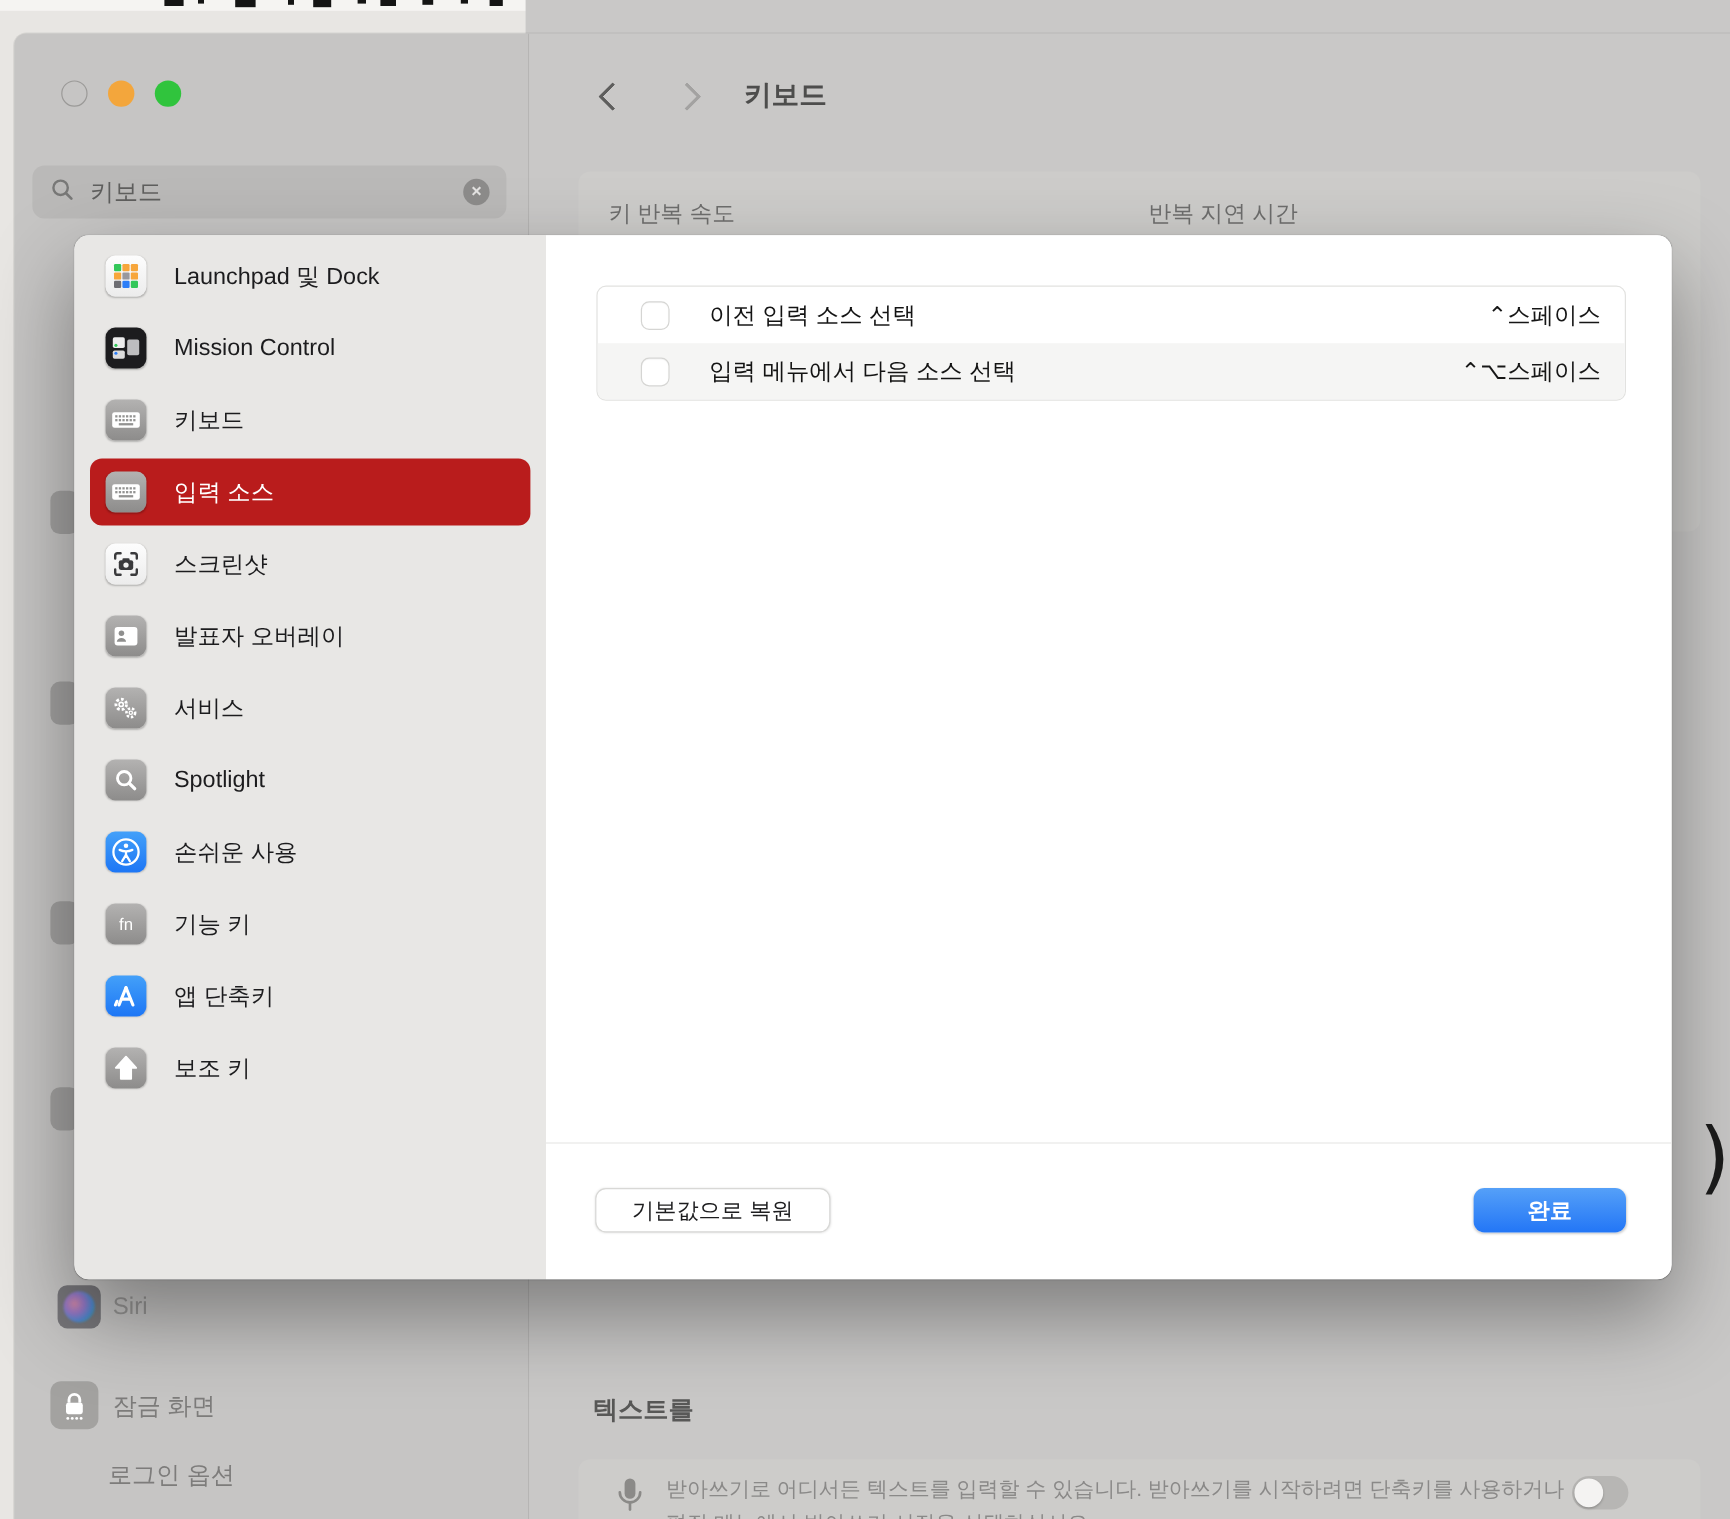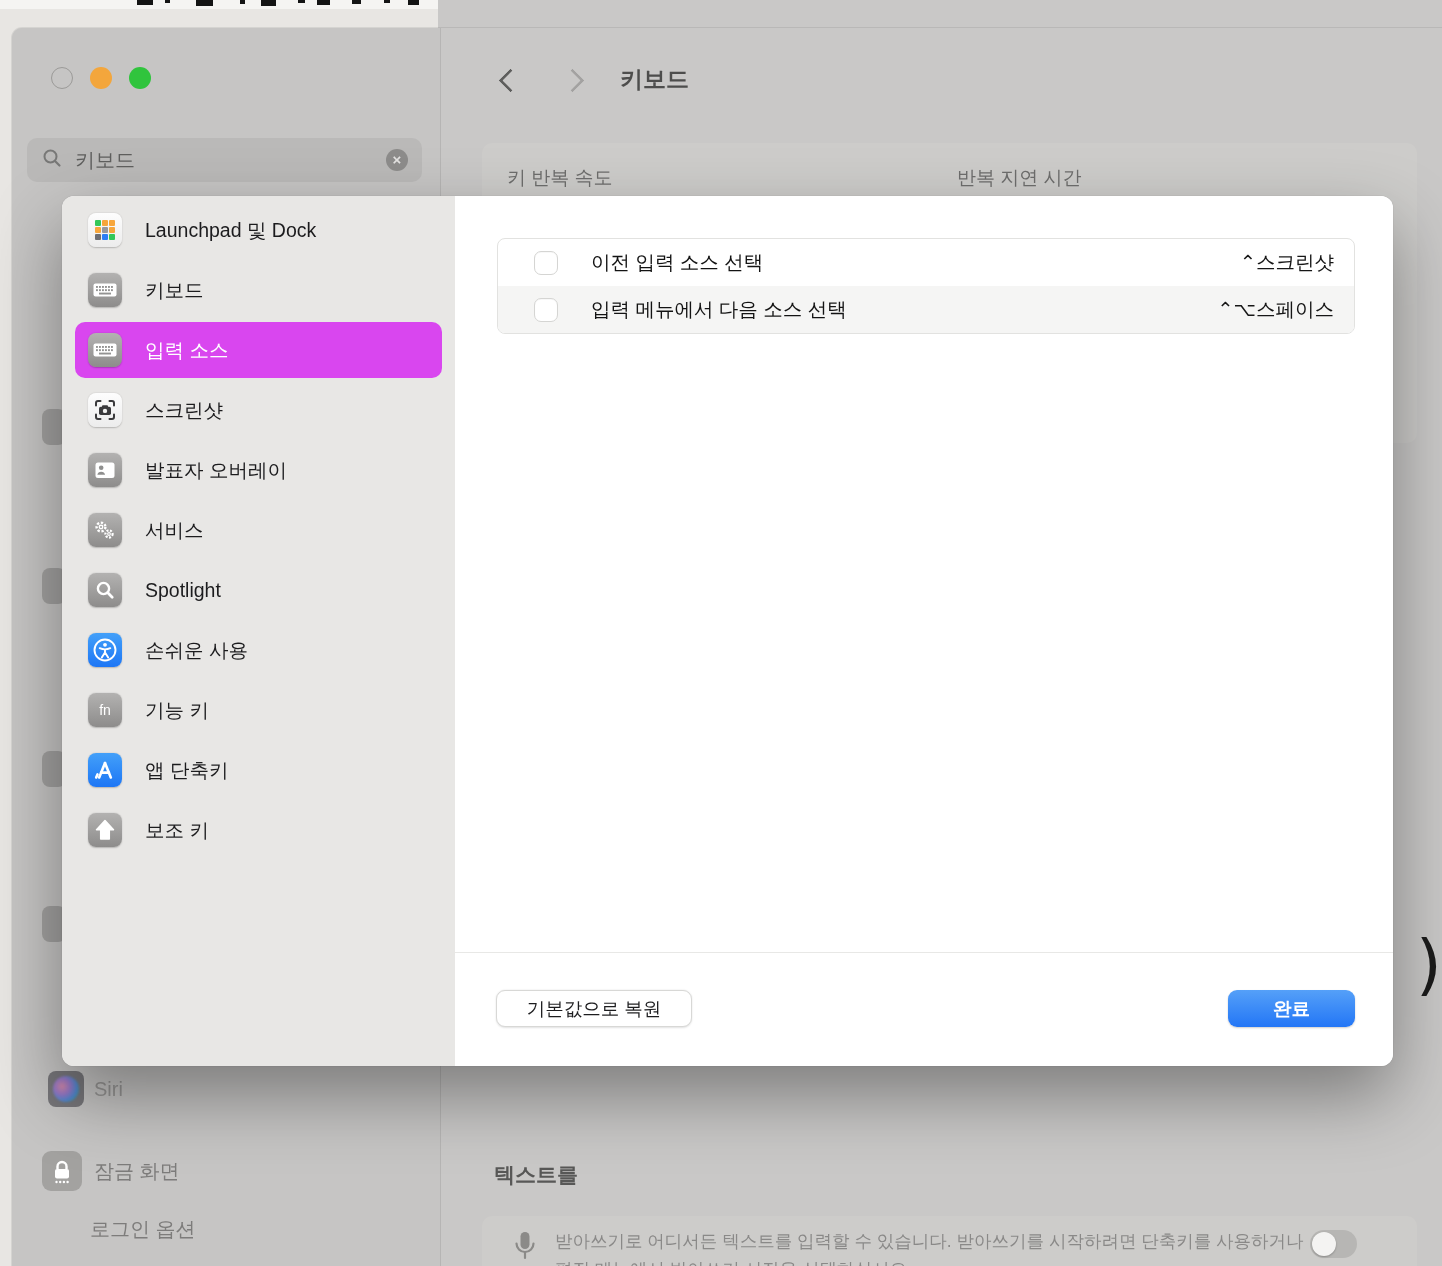--- a/index.html
+++ b/index.html
@@ -58,21 +58,21 @@
   .toggle .tknob{position:absolute;left:2px;top:2px;width:24px;height:24px;border-radius:50%;background:#f4f3f2;box-shadow:0 1px 2px rgba(0,0,0,0.25);}
 
   .stray-paren{position:absolute;left:1404px;top:898px;font-size:66px;font-weight:400;color:#1b1b1b;font-family:"DejaVu Sans",sans-serif;}
 
   
   .dialog{position:absolute;left:62px;top:196px;width:1331px;height:870px;border-radius:12px;background:#fff;z-index:10;
     box-shadow:0 30px 70px rgba(0,0,0,0.38),0 0 1px rgba(0,0,0,0.3);}
   .dlg-sidebar{position:absolute;left:0;top:0;bottom:0;width:393px;background:#e8e7e5;border-radius:12px 0 0 12px;box-sizing:border-box;padding-top:6px;}
   .side-item{height:56px;margin:0 13px 4px 13px;border-radius:10px;display:flex;align-items:center;padding:0 13px;box-sizing:border-box;}
   .side-item .lbl{margin-left:23px;font-size:19.5px;color:#1c1c1e;white-space:nowrap;}
-  .side-item.selected{background:#d946ef;}
+  .side-item.selected{background:#b91c1c;}
   .side-item.selected .lbl{color:#fff;font-weight:500;}
 
   .icn{width:34px;height:34px;border-radius:8px;flex:0 0 34px;position:relative;box-shadow:0 0.5px 1.5px rgba(0,0,0,0.22);}
   .icn svg{position:absolute;left:0;top:0;width:34px;height:34px;}
   .icn-white{background:linear-gradient(180deg,#fdfdfd,#ececec);}
   .icn-blue{background:linear-gradient(180deg,#43a0f9,#1d76f5);}
   .icn-gray{background:linear-gradient(180deg,#b3b2b1,#8d8c8b);}
   .icn-black{background:#1c1c1e;}
   .icn-fn{display:flex;align-items:center;justify-content:center;color:#fff;font-size:14px;font-weight:500;}
 
@@ -196,20 +196,32 @@
               <rect x="7" y="21" width="6" height="6" rx="1" fill="#6e6e73"></rect>
               <rect x="14" y="21" width="6" height="6" rx="1" fill="#2c7ef7"></rect>
               <rect x="21" y="21" width="6" height="6" rx="1" fill="#33c759"></rect>
             </g>
           </svg>
       </span>
       <span class="lbl">Launchpad 및 Dock</span>
     </div>
 
 
+    <div class="side-item">
+      <span class="icn icn-black">
+        <svg viewBox="0 0 34 34">
+            <rect x="6" y="8" width="10" height="9" rx="1.5" fill="#ececec"></rect>
+            <circle cx="8.6" cy="14.8" r="1.3" fill="#33c759"></circle>
+            <rect x="6" y="19" width="10" height="7" rx="1.5" fill="#dcdcdc"></rect>
+            <circle cx="8.6" cy="21.4" r="1.3" fill="#2c7ef7"></circle>
+            <rect x="18" y="10" width="10" height="13" rx="1.5" fill="#bdbdbf"></rect>
+          </svg>
+      </span>
+      <span class="lbl">Mission Control</span>
+    </div>
 
     <div class="side-item">
       <span class="icn icn-gray">
         <svg viewBox="0 0 34 34">
             <rect x="5.5" y="10.5" width="23" height="13" rx="2" fill="#fff"></rect>
             <g fill="#939392">
               <rect x="8" y="13" width="1.9" height="1.9"></rect>
               <rect x="11" y="13" width="1.9" height="1.9"></rect>
               <rect x="14" y="13" width="1.9" height="1.9"></rect>
               <rect x="17" y="13" width="1.9" height="1.9"></rect>
@@ -347,21 +359,21 @@
       <span class="lbl">보조 키</span>
     </div>
 
   </div>
 
   <div class="dlg-main">
     <div class="sc-box">
       <div class="sc-row">
         <span class="cb"></span>
         <span class="rlbl">이전 입력 소스 선택</span>
-        <span class="rkey">⌃스크린샷</span>
+        <span class="rkey">⌃스페이스</span>
       </div>
       <div class="sc-row alt">
         <span class="cb"></span>
         <span class="rlbl">입력 메뉴에서 다음 소스 선택</span>
         <span class="rkey">⌃⌥스페이스</span>
       </div>
     </div>
 
     <div class="footer-divider"></div>
     <div class="btn btn-restore">기본값으로 복원</div>

